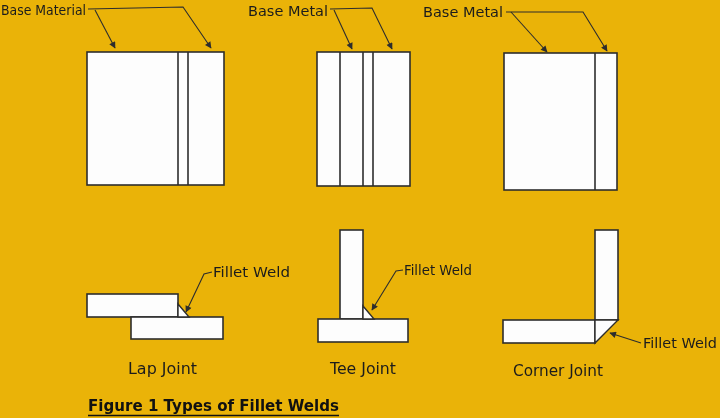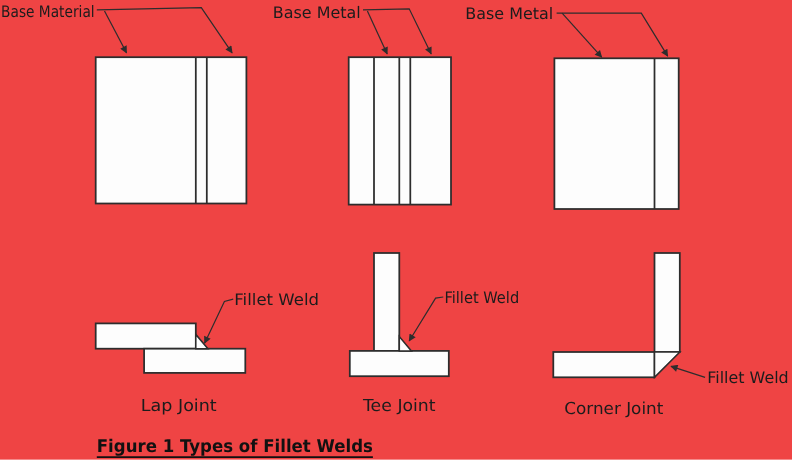--- a/index.html
+++ b/index.html
@@ -1,18 +1,18 @@
 <!DOCTYPE html>
 <html><head>
 <meta charset="utf-8">
 <style>
   html,body{margin:0;padding:0;background:#ffffff;}
   .stage{
     position:relative;width:720px;height:418px;overflow:hidden;
-    background:#ef4444;
+    background:#eab308;
     font-family:"DejaVu Sans","Liberation Sans",sans-serif;
   }
   svg{display:block;}
   text{fill:#1c1c1c;}
   .lbl{font-size:14.5px;}
   .joint-name{font-size:15px;}
   .cap{font-size:16px;font-weight:bold;fill:#111111;}
   .plate{fill:#fdfdfd;stroke:#2d2d2d;stroke-width:1.6;}
   .edge{stroke:#2d2d2d;stroke-width:1.6;fill:none;}
   .leader{stroke:#2d2d2d;stroke-width:1.1;fill:none;}

